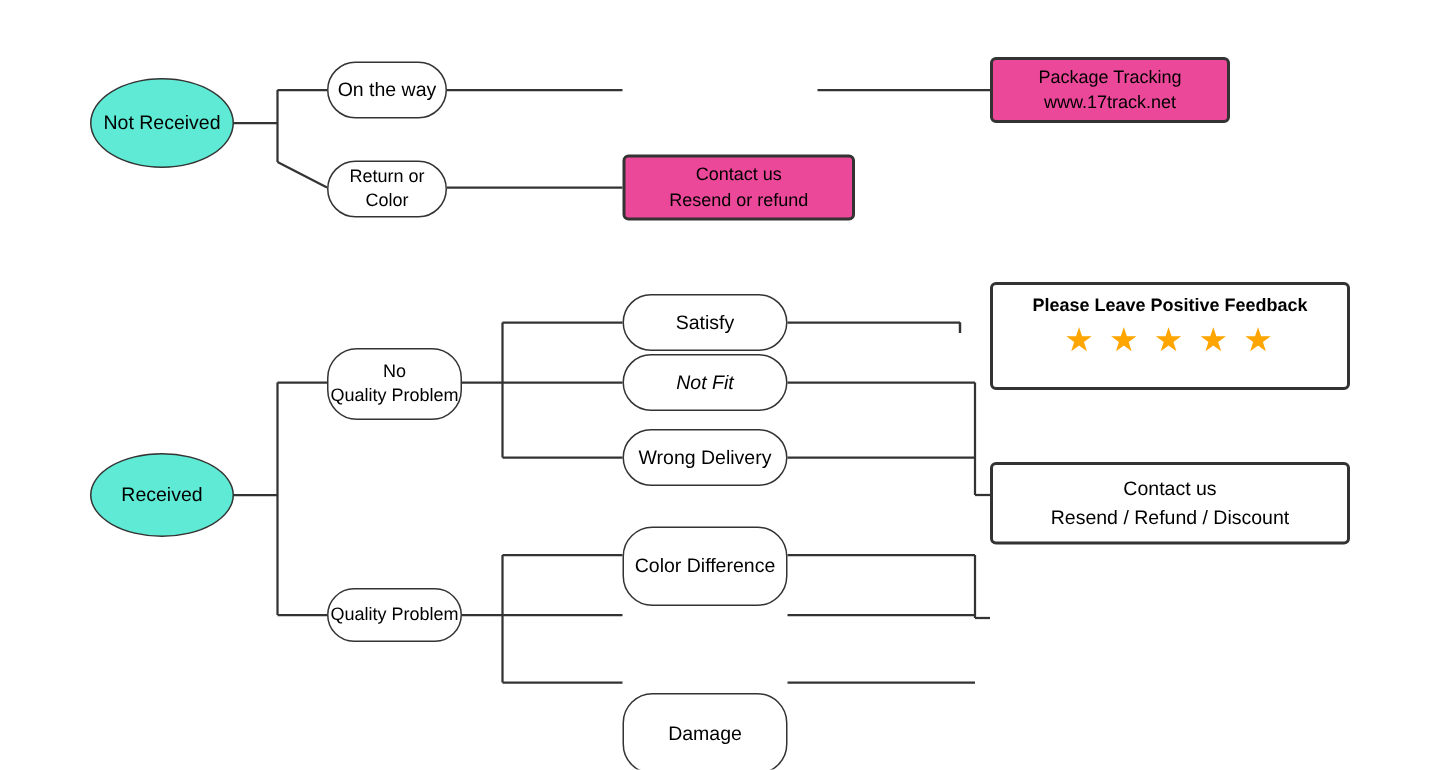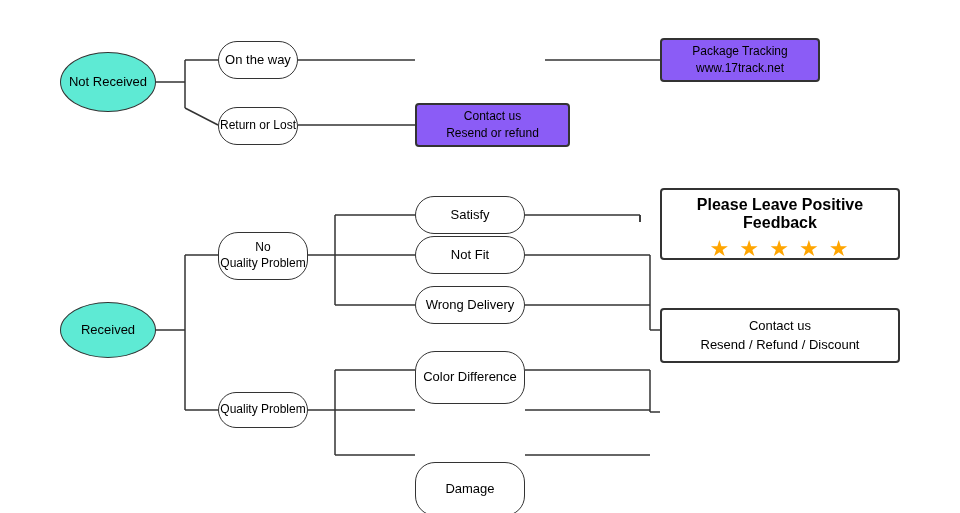--- a/index.html
+++ b/index.html
@@ -31,21 +31,21 @@
       background: #5eead4;
     }
     .node-rect {
       border: 1.5px solid #333;
       border-radius: 20px;
       background: #fff;
     }
     .node-rect-sharp {
       border: 2px solid #333;
       border-radius: 4px;
-      background: #8b5cf6;
+      background: #ec4899;
     }
     .feedback-box {
       position: absolute;
       border: 2px solid #333;
       border-radius: 4px;
       background: #fff;
       text-align: center;
       font-size: 12px;
       padding: 6px 8px;
     }
@@ -124,43 +124,43 @@
   </svg>
 
   <div class="node node-ellipse" style="left:60px; top:52px; width:96px; height:60px;">Not
 Received</div>
 
   <div class="node node-rect" style="left:218px; top:41px; width:80px; height:38px;">On the way</div>
 
 
   <div class="node node-rect-sharp" style="left:660px; top:38px; width:160px; height:44px; font-size:12px; line-height:1.4;">Package Tracking<br>www.17track.net</div>
 
-  <div class="node node-rect" style="left:218px; top:107px; width:80px; height:38px; font-size:12px;">Return or Lost</div>
+  <div class="node node-rect" style="left:218px; top:107px; width:80px; height:38px; font-size:12px;">Return or Color</div>
 
   <div class="node node-rect-sharp" style="left:415px; top:103px; width:155px; height:44px; font-size:12px; line-height:1.4;">Contact us<br>Resend or refund</div>
 
   <div class="node node-ellipse" style="left:60px; top:302px; width:96px; height:56px;">Received</div>
 
   <div class="node node-rect" style="left:218px; top:232px; width:90px; height:48px; font-size:12px;">No<br>Quality Problem</div>
 
   <div class="node node-rect" style="left:218px; top:392px; width:90px; height:36px; font-size:12px;">Quality Problem</div>
 
   <div class="node node-rect" style="left:415px; top:196px; width:110px; height:38px;">Satisfy</div>
 
-  <div class="node node-rect" style="left:415px; top:236px; width:110px; height:38px;">Not Fit</div>
+  <div class="node node-rect" style="left:415px; top:236px; width:110px; height:38px;font-style:italic;">Not Fit</div>
 
   <div class="node node-rect" style="left:415px; top:286px; width:110px; height:38px; font-size:13px;">Wrong Delivery</div>
 
   <div class="node node-rect" style="left:415px; top:351px; width:110px; height:53px; font-size:13px;">Color Difference</div>
 
 
   <div class="node node-rect" style="left:415px; top:436px; width:110px; height:54px;margin-top:26px;">Damage</div>
 
   <div class="feedback-box" style="left:660px; top:188px; width:240px; height:72px;">
-    <div style="font-size:16px; font-weight:bold; margin-bottom:4px;">Please Leave Positive Feedback</div>
+    <div style="font-size:12px; font-weight:bold; margin-bottom:4px;">Please Leave Positive Feedback</div>
     <div class="stars">★ ★ ★ ★ ★</div>
   </div>
 
   <div class="feedback-box" style="left:660px; top:308px; width:240px; height:55px; display:flex; align-items:center; justify-content:center;">
     <div style="font-size:13px; line-height:1.4; text-align:center;">Contact us<br>Resend / Refund / Discount</div>
   </div>
 
 </div>
 
 </body></html>

